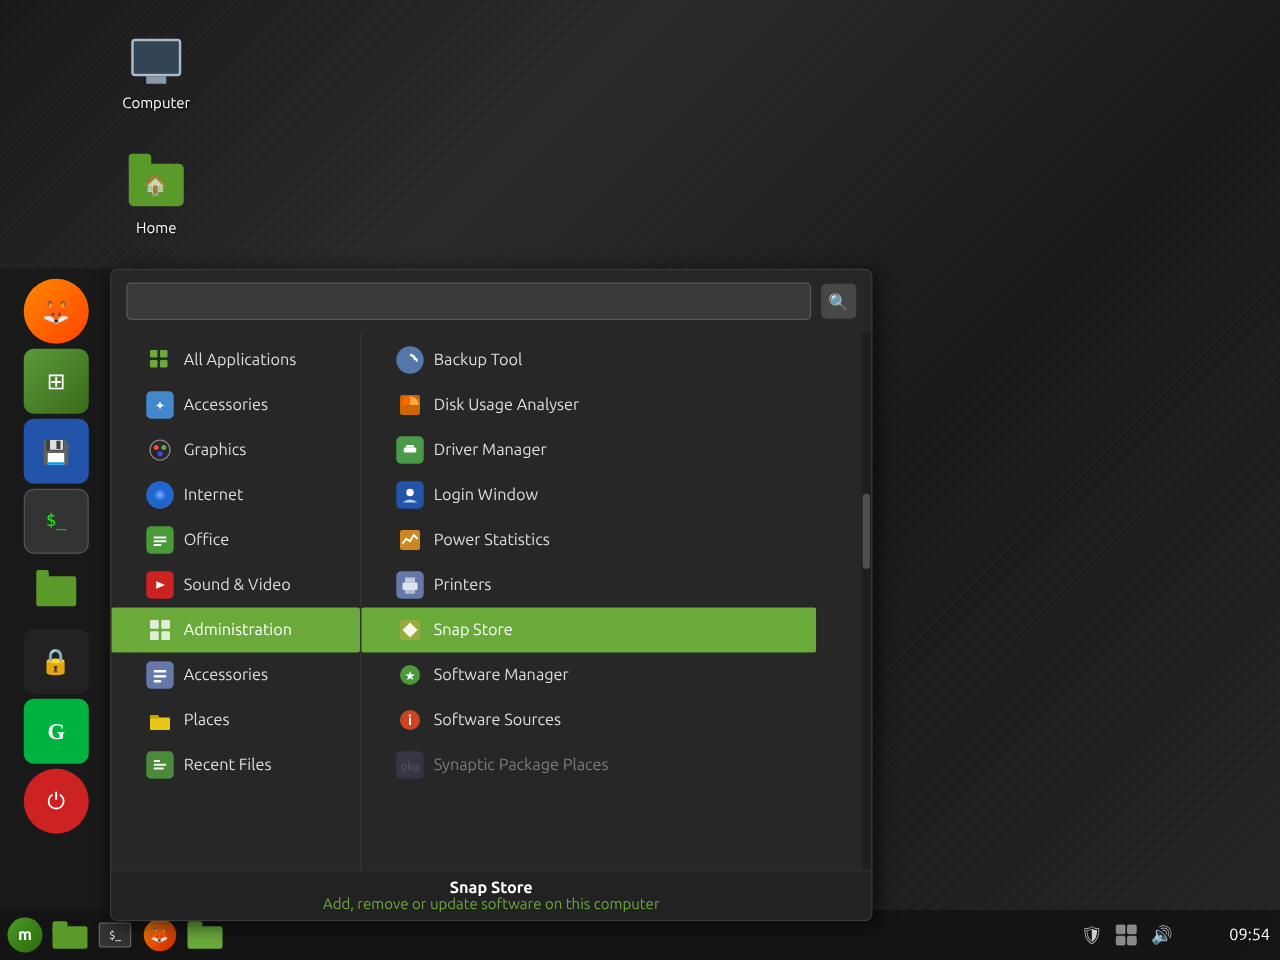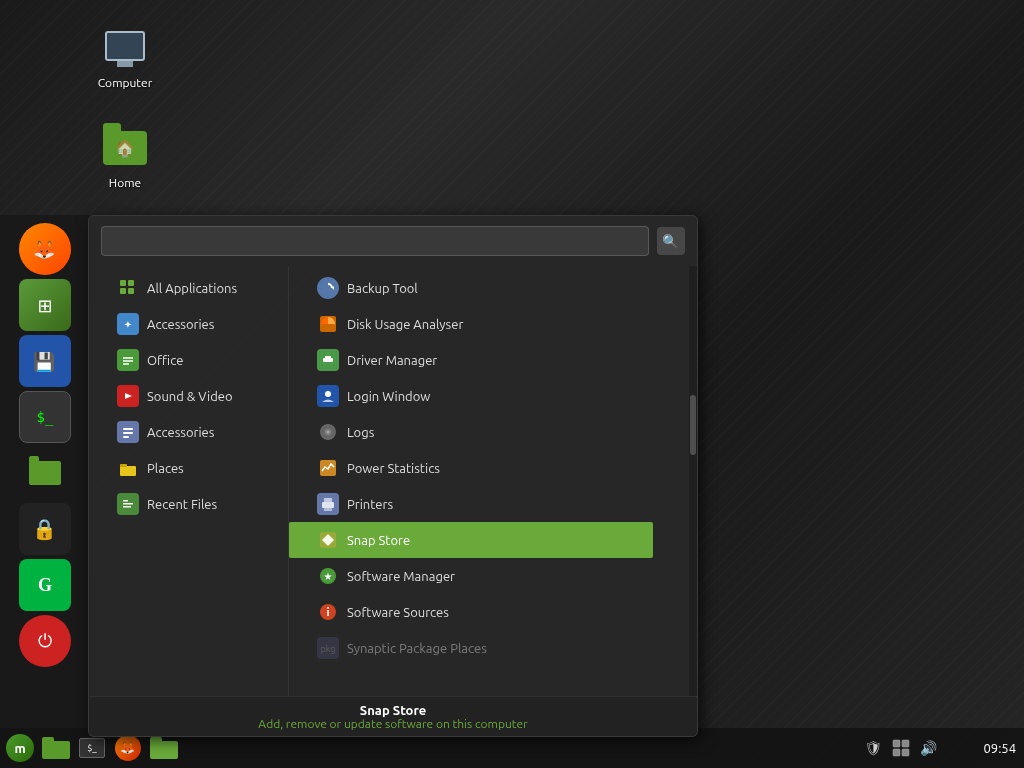--- a/index.html
+++ b/index.html
@@ -505,21 +505,42 @@
         <div class="menu-item">
           <div class="menu-icon mi-accessories">
             <svg width="18" height="18" viewBox="0 0 18 18">
               <circle cx="9" cy="9" r="8" fill="#4488cc"></circle>
               <text x="9" y="13" text-anchor="middle" fill="white" font-size="10">✦</text>
             </svg>
           </div>
           <span>Accessories</span>
         </div>
 
-
+        <div class="menu-item">
+          <div class="menu-icon">
+            <svg width="18" height="18" viewBox="0 0 18 18">
+              <circle cx="9" cy="9" r="8" fill="none" stroke="#888" stroke-width="1"></circle>
+              <circle cx="6" cy="7" r="2" fill="#ff4444"></circle>
+              <circle cx="12" cy="7" r="2" fill="#44bb44"></circle>
+              <circle cx="9" cy="12" r="2" fill="#4444ff"></circle>
+            </svg>
+          </div>
+          <span>Graphics</span>
+        </div>
+
+        <div class="menu-item">
+          <div class="menu-icon mi-internet">
+            <svg width="18" height="18" viewBox="0 0 18 18">
+              <circle cx="9" cy="9" r="8" fill="#2266cc"></circle>
+              <circle cx="9" cy="9" r="4" fill="#4488ee"></circle>
+              <circle cx="9" cy="9" r="1.5" fill="#88aaff"></circle>
+            </svg>
+          </div>
+          <span>Internet</span>
+        </div>
 
         <div class="menu-item">
           <div class="menu-icon mi-office">
             <svg width="18" height="18" viewBox="0 0 18 18">
               <rect x="2" y="3" width="14" height="12" rx="2" fill="#4a9a3a"></rect>
               <line x1="4" y1="7" x2="14" y2="7" stroke="white" stroke-width="1.5"></line>
               <line x1="4" y1="10" x2="14" y2="10" stroke="white" stroke-width="1.5"></line>
               <line x1="4" y1="13" x2="10" y2="13" stroke="white" stroke-width="1.5"></line>
             </svg>
           </div>
@@ -529,20 +550,31 @@
         <div class="menu-item">
           <div class="menu-icon mi-soundvideo">
             <svg width="18" height="18" viewBox="0 0 18 18">
               <rect x="2" y="3" width="14" height="12" rx="2" fill="#cc2222"></rect>
               <polygon points="6,6 6,12 13,9" fill="white"></polygon>
             </svg>
           </div>
           <span>Sound &amp; Video</span>
         </div>
 
+        <div class="menu-item active">
+          <div class="menu-icon">
+            <svg width="18" height="18" viewBox="0 0 18 18">
+              <rect x="1" y="1" width="7" height="7" rx="1" fill="rgba(255,255,255,0.8)"></rect>
+              <rect x="10" y="1" width="7" height="7" rx="1" fill="rgba(255,255,255,0.8)"></rect>
+              <rect x="1" y="10" width="7" height="7" rx="1" fill="rgba(255,255,255,0.8)"></rect>
+              <rect x="10" y="10" width="7" height="7" rx="1" fill="rgba(255,255,255,0.8)"></rect>
+            </svg>
+          </div>
+          <span>Administration</span>
+        </div>
 
         <div class="menu-item">
           <div class="menu-icon mi-prefs">
             <svg width="18" height="18" viewBox="0 0 18 18">
               <rect x="2" y="2" width="14" height="14" rx="2" fill="#6677aa"></rect>
               <rect x="4" y="5" width="10" height="2" rx="1" fill="white"></rect>
               <rect x="4" y="9" width="10" height="2" rx="1" fill="white"></rect>
               <rect x="4" y="13" width="6" height="2" rx="1" fill="white"></rect>
             </svg>
           </div>
@@ -612,30 +644,20 @@
             <div class="menu-icon mi-login">
               <svg width="18" height="18" viewBox="0 0 18 18">
                 <rect x="1" y="1" width="16" height="16" rx="2" fill="#2255aa"></rect>
                 <circle cx="9" cy="7" r="3" fill="white"></circle>
                 <path d="M3 15 Q9 10 15 15" fill="rgba(255,255,255,0.7)"></path>
               </svg>
             </div>
             <span>Login Window</span>
           </div>
 
-          <div class="menu-item">
-            <div class="menu-icon">
-              <svg width="18" height="18" viewBox="0 0 18 18">
-                <circle cx="9" cy="9" r="8" fill="#666"></circle>
-                <circle cx="9" cy="9" r="3" fill="#888"></circle>
-                <circle cx="9" cy="9" r="1" fill="#aaa"></circle>
-              </svg>
-            </div>
-            <span>Logs</span>
-          </div>
 
           <div class="menu-item">
             <div class="menu-icon">
               <svg width="18" height="18" viewBox="0 0 18 18">
                 <rect x="1" y="1" width="16" height="16" rx="2" fill="#cc8822"></rect>
                 <polyline points="3,12 6,8 9,10 12,5 15,8" stroke="white" stroke-width="1.5" fill="none"></polyline>
               </svg>
             </div>
             <span>Power Statistics</span>
           </div>

